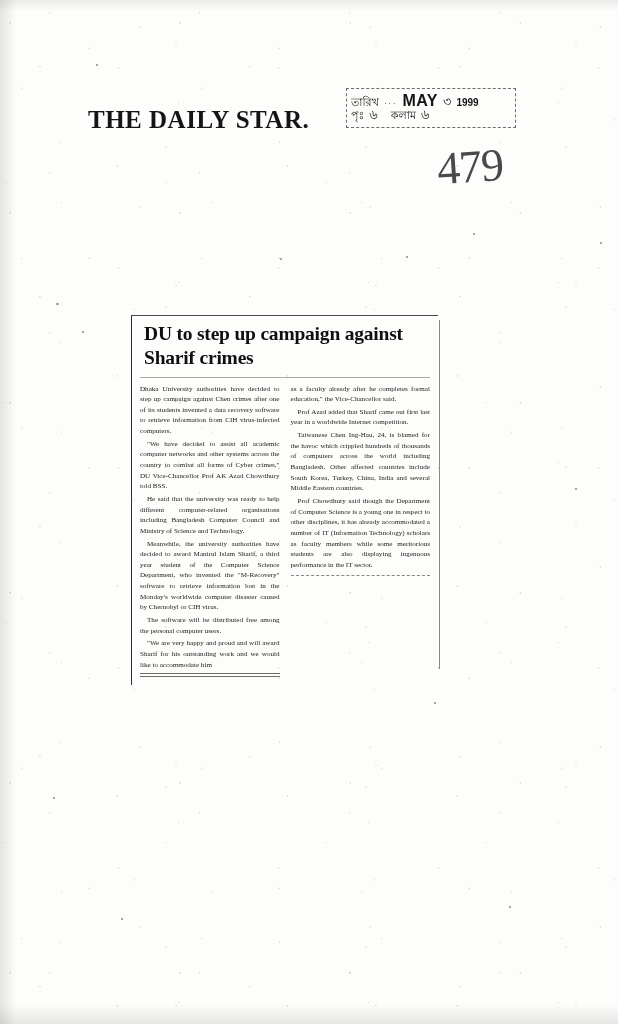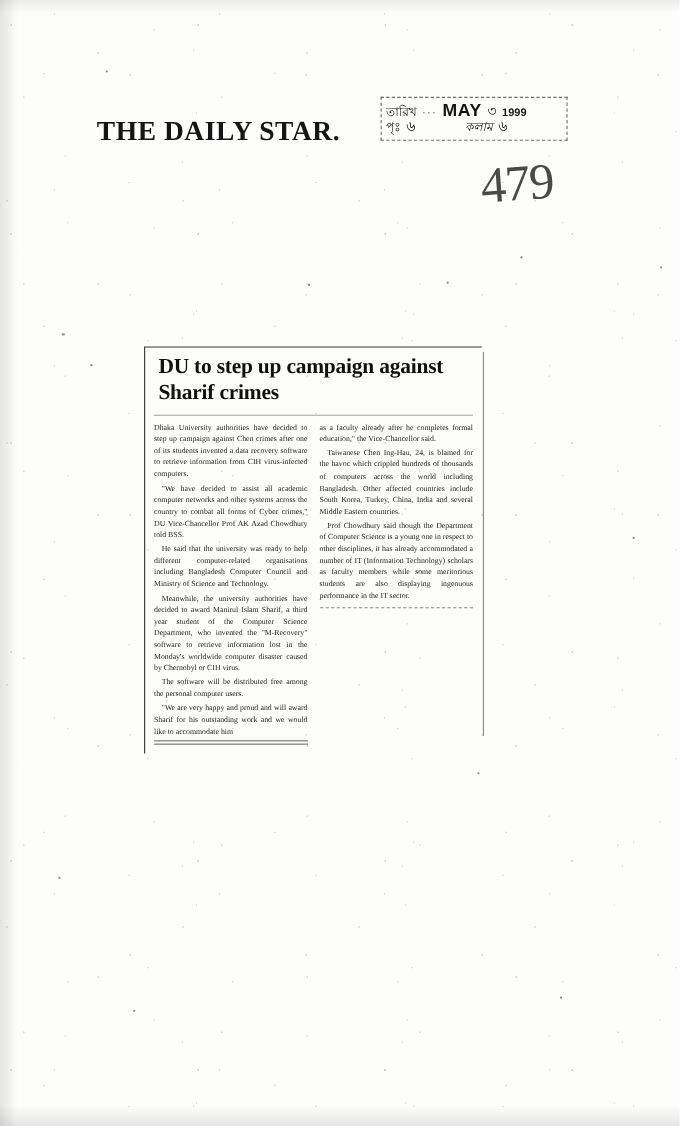--- a/index.html
+++ b/index.html
@@ -246,21 +246,21 @@
   <div class="row row1">
     <span class="bn">তারিখ</span>
     <span class="dots">···</span>
     <span class="mon">MAY</span>
     <span class="hand-day">৩</span>
     <span class="yr">1999</span>
   </div>
   <div class="row row2">
     <span class="bn">পৃঃ</span>
     <span class="hand-day">৬</span>
-    <span class="bn" style="margin-left:40px;font-style:italic;">কলাম</span>
+    <span class="bn" style="margin-left:8px;">কলাম</span>
     <span class="hand-day">৬</span>
   </div>
 </div>
 
 <div class="archive-no">479</div>
 
 <div class="clipping">
   <div class="clip-right-rule"></div>
 
   <h1 class="headline">DU to step up campaign against Sharif crimes</h1>
@@ -273,18 +273,19 @@
       <p>He said that the university was ready to help different computer-related organisations including Bangladesh Computer Council and Ministry of Science and Technology.</p>
       <p>Meanwhile, the university authorities have decided to award Manirul Islam Sharif, a third year student of the Computer Science Department, who invented the "M-Recovery" software to retrieve information lost in the Monday's worldwide computer disaster caused by Chernobyl or CIH virus.</p>
       <p>The software will be distributed free among the personal computer users.</p>
       <p>"We are very happy and proud and will award Sharif for his outstanding work and we would like to accommodate him</p>
       <div class="col-underline"></div>
       <div class="col-underline second"></div>
     </div>
 
     <div class="col">
       <p class="noind">as a faculty already after he completes formal education," the Vice-Chancellor said.</p>
+      <p>Prof Azad added that Sharif came out first last year in a worldwide Internet competition.</p>
       <p>Taiwanese Chen Ing-Hau, 24, is blamed for the havoc which crippled hundreds of thousands of computers across the world including Bangladesh. Other affected countries include South Korea, Turkey, China, India and several Middle Eastern countries.</p>
       <p>Prof Chowdhury said though the Department of Computer Science is a young one in respect to other disciplines, it has already accommodated a number of IT (Information Technology) scholars as faculty members while some meritorious students are also displaying ingenuous performance in the IT sector.</p>
       <div class="col-dashrule"></div>
     </div>
   </div>
 </div>
 
 </body></html>

